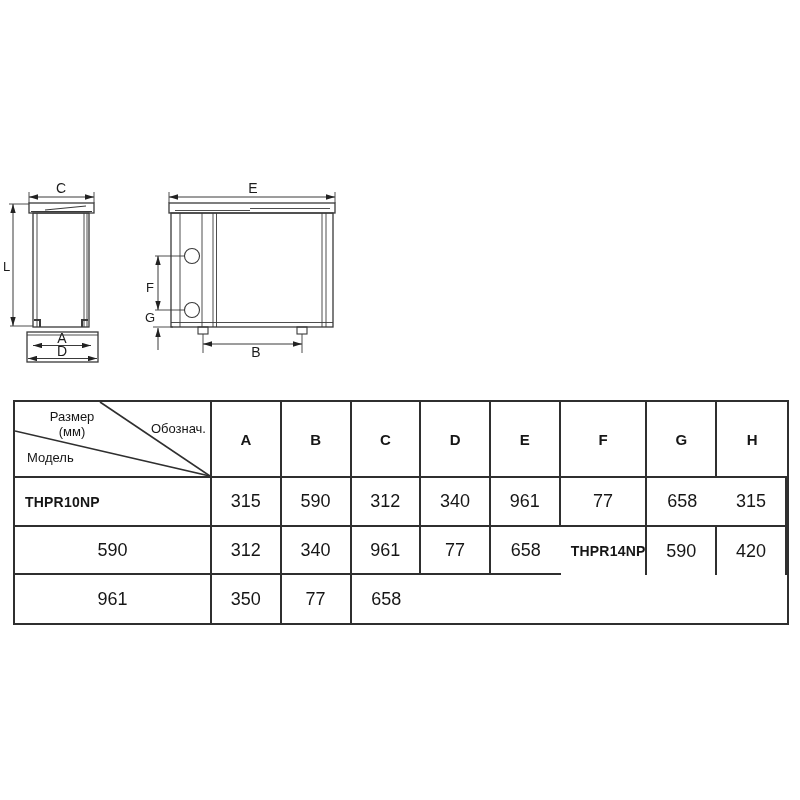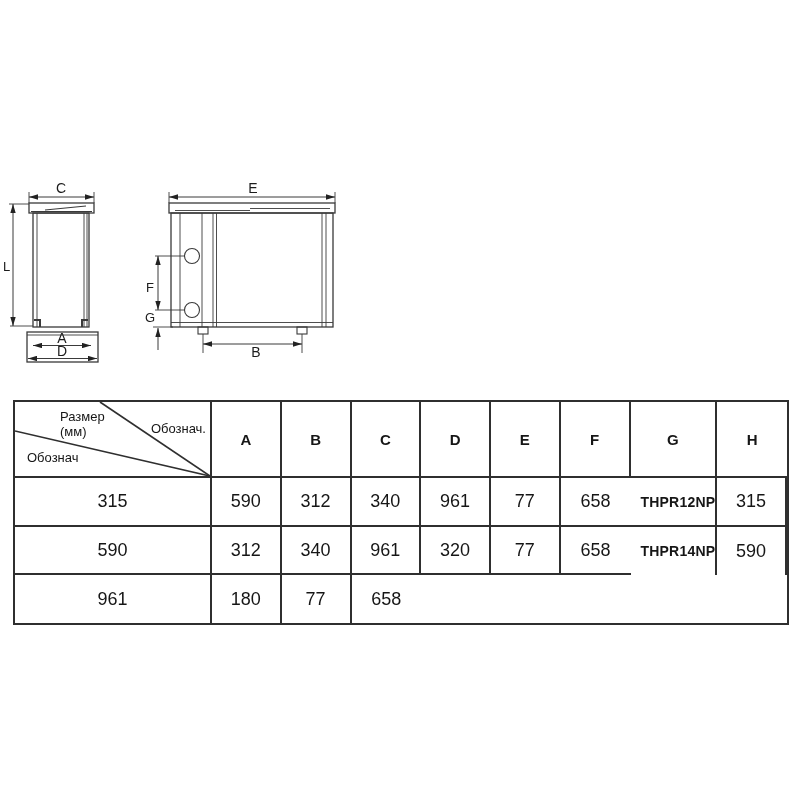--- a/index.html
+++ b/index.html
@@ -34,21 +34,21 @@
   .last-col{border-right:none;}
   .last-row{border-bottom:none;}
   .hcell{display:flex;align-items:center;justify-content:center;
          font-weight:bold;font-size:15px;}
   .vcell{display:flex;align-items:center;justify-content:center;font-size:18px;}
   .mcell{display:flex;align-items:center;padding-left:10px;
          font-weight:bold;font-size:14px;letter-spacing:.2px;}
   .corner{position:relative;overflow:hidden;}
   .corner svg{position:absolute;left:0;top:0;}
   .corner .lab{position:absolute;font-size:13px;line-height:15px;}
-  .lab-size{left:45px;top:7px;width:74px;text-align:left;}
+  .lab-size{left:20px;top:7px;width:74px;text-align:center;}
   .lab-desig{right:4px;top:19px;font-size:12.5px;}
   .lab-model{left:12px;top:48px;font-size:13.5px;}
 </style>
 </head>
 <body>
 
 <div class="canvas">
 
   <svg class="diagram-svg" width="360" height="195" viewBox="0 178 360 195">
     <defs>
@@ -123,51 +123,51 @@
     <div class="c corner">
       <svg width="195" height="74" viewBox="0 0 195 74">
         <line x1="85" y1="0" x2="195" y2="74" stroke="#2f2f2f" stroke-width="1.7"></line>
         <line x1="0" y1="29" x2="195" y2="74" stroke="#2f2f2f" stroke-width="1.7"></line>
       </svg>
       <div class="lab lab-size">
         <div>Размер</div>
         <div>(мм)</div>
       </div>
       <div class="lab lab-desig">Обознач.</div>
-      <div class="lab lab-model">Обознач</div>
+      <div class="lab lab-model">Модель</div>
     </div>
 
     <div class="c hcell">A</div>
     <div class="c hcell">B</div>
     <div class="c hcell">C</div>
     <div class="c hcell">D</div>
     <div class="c hcell">E</div>
     <div class="c hcell">F</div>
     <div class="c hcell">G</div>
     <div class="c hcell last-col">H</div>
 
+    <div class="c mcell">THPR10NP</div>
     <div class="c vcell">315</div>
     <div class="c vcell">590</div>
     <div class="c vcell">312</div>
     <div class="c vcell">340</div>
     <div class="c vcell">961</div>
     <div class="c vcell">77</div>
     <div class="c vcell last-col">658</div>
 
-    <div class="c mcell">THPR12NP</div>
     <div class="c vcell">315</div>
     <div class="c vcell">590</div>
     <div class="c vcell">312</div>
     <div class="c vcell">340</div>
     <div class="c vcell">961</div>
-    <div class="c vcell">320</div>
     <div class="c vcell">77</div>
     <div class="c vcell last-col">658</div>
 
     <div class="c mcell last-row">THPR14NP</div>
     <div class="c vcell last-row">590</div>
+    <div class="c vcell last-row">420</div>
     <div class="c vcell last-row">961</div>
-    <div class="c vcell last-row">180</div>
+    <div class="c vcell last-row">350</div>
     <div class="c vcell last-row">77</div>
     <div class="c vcell last-col last-row">658</div>
   </div>
 
 </div>
 
 </body></html>

